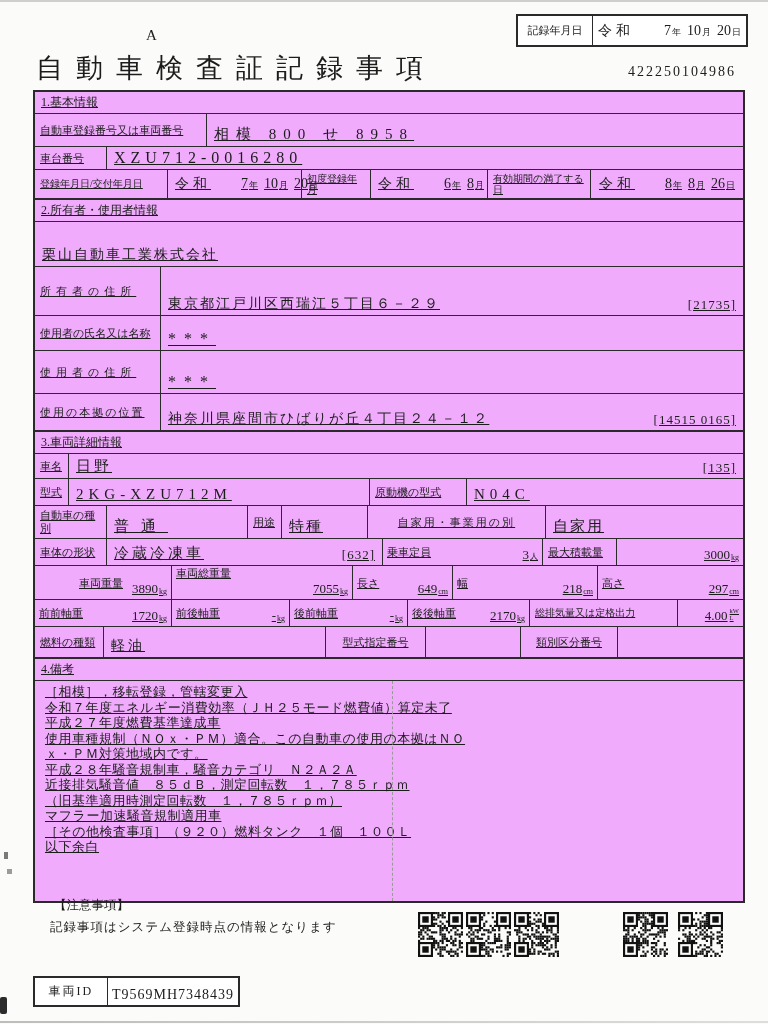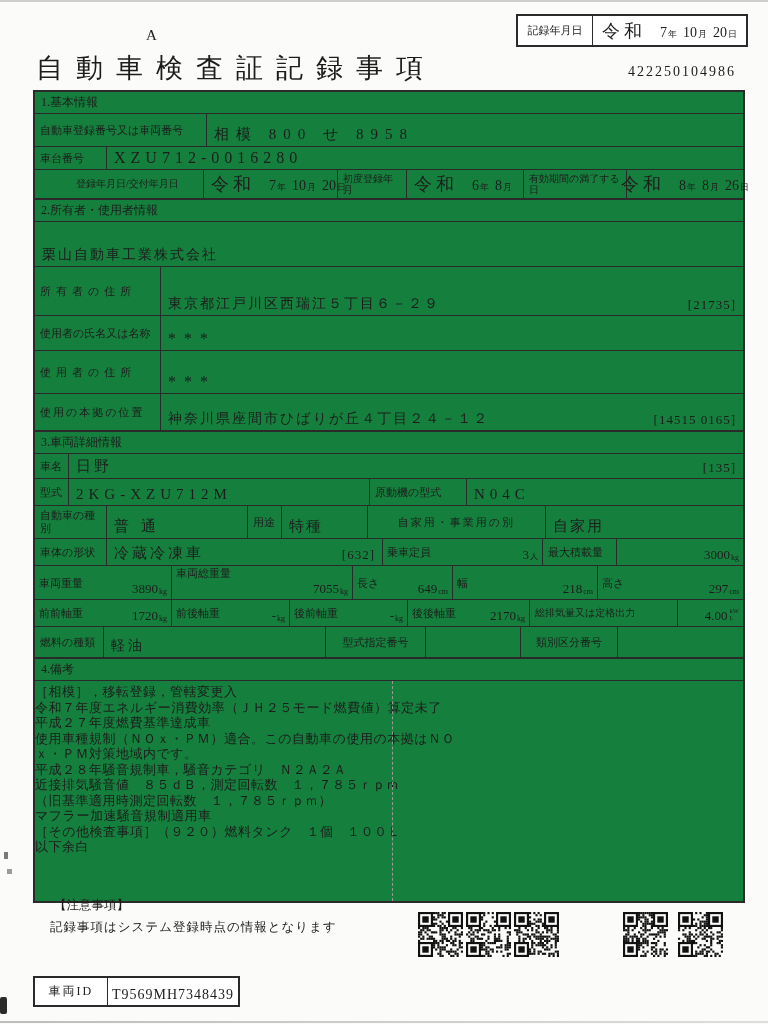--- a/index.html
+++ b/index.html
@@ -17,26 +17,26 @@
   .doc-title{position:absolute;left:36px;top:50px;font-size:27px;letter-spacing:13px;white-space:nowrap;}
   .doc-number{position:absolute;left:628px;top:64px;font-size:14px;letter-spacing:2px;}
 
   .record-box{position:absolute;left:516px;top:14px;width:232px;height:33px;border:2px solid #2a2a2a;
               display:flex;background:#fff;box-sizing:border-box;}
   .record-box .rb-label{width:74px;border-right:1px solid #2a2a2a;display:flex;align-items:center;
               justify-content:center;font-size:11px;}
   .record-box .rb-value{flex:1;display:flex;align-items:center;justify-content:center;}
 
   .date{display:flex;align-items:baseline;white-space:nowrap;}
-  .date .era{font-size:18px;letter-spacing:4px;margin-right:8px;}
+  .date .era{font-size:14px;letter-spacing:4px;margin-right:24px;}
   .date .dn{font-size:14px;margin-left:6px;}
   .date .du{font-size:9px;margin-left:1px;}
 
   .main-table{position:absolute;left:33px;top:90px;width:712px;border:2px solid #2a2a2a;
-              background:#15803d;box-sizing:border-box;}
+              background:#f0abfc;box-sizing:border-box;text-decoration:underline;}
   .trow{display:flex;border-top:1px solid #2a2a2a;box-sizing:border-box;}
   .trow.first{border-top:none;}
   .trow.sec{border-top:2px solid #2a2a2a;}
   .sechead{font-size:12px;padding:2px 6px;min-height:18px;box-sizing:border-box;display:flex;align-items:center;}
 
   .lbl{font-size:11px;display:flex;align-items:center;padding:1px 5px;border-right:1px solid #2a2a2a;
        box-sizing:border-box;flex-shrink:0;line-height:1.15;}
   .lbl.small{font-size:10px;}
   .lbl.sp{letter-spacing:5px;}
   .lbl.sp2{letter-spacing:2px;}
@@ -48,21 +48,21 @@
   .f14{font-size:14px;} .f16{font-size:16px;}
 
   .grp{display:flex;border-right:1px solid #2a2a2a;box-sizing:border-box;flex-shrink:0;}
   .grp.last{border-right:none;flex:1;}
   .glbl{padding:1px 4px;font-size:11px;display:flex;align-items:center;flex-shrink:0;line-height:1.1;}
   .gval{flex:1;display:flex;align-items:flex-end;justify-content:flex-end;padding:1px 4px 2px;font-size:13px;min-width:0;}
   .unit{font-size:8px;margin-left:1px;align-self:flex-end;margin-bottom:1px;}
   .stack{display:flex;flex-direction:column;align-items:flex-start;font-size:6.5px;line-height:7px;
          margin-left:2px;margin-bottom:3px;}
 
-  .remarks-body{position:relative;min-height:220px;padding:3px 0;font-size:13px;line-height:15.5px;
+  .remarks-body{position:relative;min-height:220px;padding:3px 10px;font-size:13px;line-height:15.5px;
                 letter-spacing:0.5px;box-sizing:border-box;width:100%;}
   .remarks-text{white-space:pre-line;}
   .remarks-divider{position:absolute;left:357px;top:0;bottom:0;border-left:1px dashed #9a9a98;}
 
   .notice-head{position:absolute;left:54px;top:897px;font-size:12.5px;}
   .notice-line{position:absolute;left:50px;top:919px;font-size:12.5px;letter-spacing:1px;}
 
   .qr{position:absolute;width:45px;height:45px;}
   .qr svg{display:block;}
 
@@ -106,21 +106,21 @@
     <div class="trow" style="min-height:33px;">
       <div class="lbl" style="width:172px;">自動車登録番号又は車両番号</div>
       <div class="val ls7">相模 800 せ 8958</div>
     </div>
 
     <div class="trow" style="min-height:23px;">
       <div class="lbl" style="width:72px;">車台番号</div>
       <div class="val ls5 f16">XZU712-0016280</div>
     </div>
 
-    <div class="trow" style="min-height:29px;padding-left:36px;">
+    <div class="trow" style="min-height:29px;">
       <div class="lbl small" style="width:133px;">登録年月日/交付年月日</div>
       <div class="val" style="width:133px;flex:none;align-items:center;">
         <div class="date">
           <span class="era">令和</span>
           <span class="dn">7</span>
             <span class="du">年</span>
           <span class="dn">10</span>
             <span class="du">月</span>
           <span class="dn">20</span>
             <span class="du">日</span>
@@ -222,21 +222,21 @@
         </div>
       </div>
       <div class="lbl" style="width:74px;">最大積載量</div>
       <div class="gval" style="flex:1;">
         <span>3000</span>
         <span class="unit">kg</span>
       </div>
     </div>
 
     <div class="trow" style="min-height:27px;">
-      <div class="grp" style="width:137px;">
+      <div class="grp" style="width:137px;padding-left:40px;">
         <div class="glbl">車両重量</div>
         <div class="gval">
             <span>3890</span>
             <span class="unit">kg</span>
           </div>
       </div>
       <div class="grp" style="width:181px;flex-direction:column;">
         <div class="glbl">車両総重量</div>
         <div class="gval">
             <span>7055</span>

